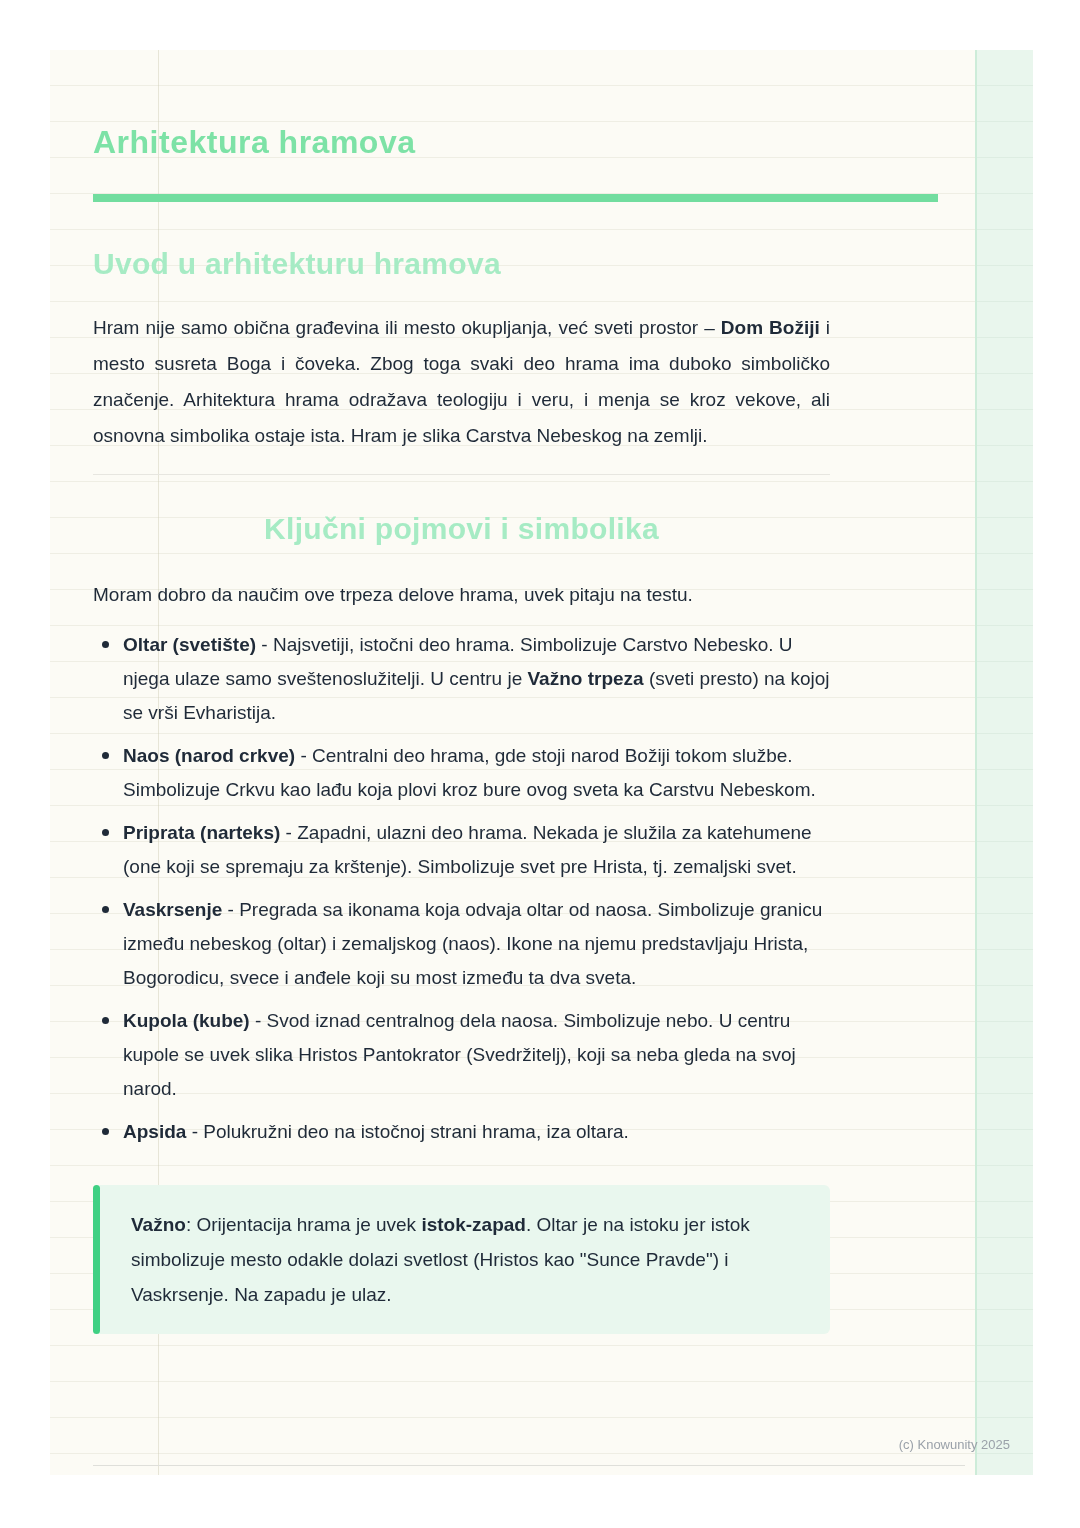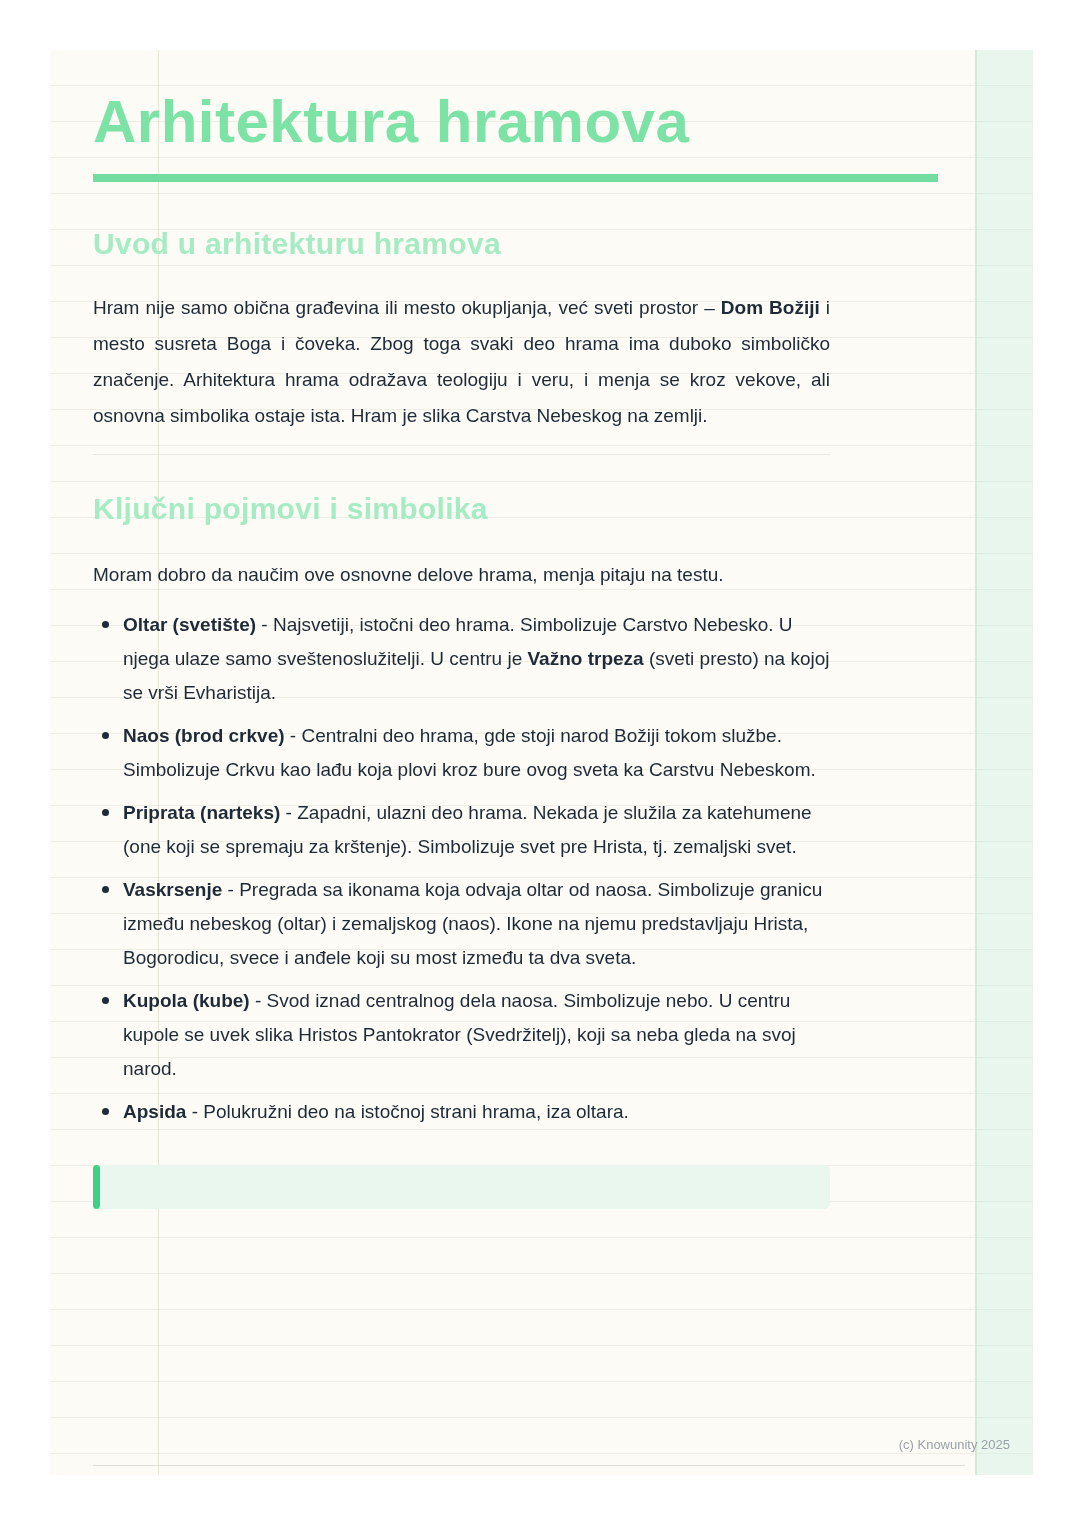--- a/index.html
+++ b/index.html
@@ -39,42 +39,42 @@
       #e9f6ed;
   }
   .content {
     position: relative;
     margin-left: 43px;
     width: 737px;
     color: #1f2a38;
     font-size: 19px;
   }
   h1 {
-    margin: 44px 0 0 0;
-    font-size: 60px;
+    margin: 64px 0 0 0;
+    font-size: 32px;
     line-height: 56px;
     font-weight: bold;
     color: #7de2a6;
     letter-spacing: 0.5px;
   }
   .title-bar {
     margin-top: 24px;
     width: 845px;
     height: 8px;
     background: #72dd9f;
   }
   h2 {
     margin: 46px 0 0 0;
     font-size: 30px;
     line-height: 32px;
     font-weight: bold;
     color: #a6ebc4;
     letter-spacing: 0.3px;
   }
-  h2.second { margin-top: 38px; }
+  h2.second { margin-top: 38px; text-align: center; }
   .para {
     margin: 30px 0 0 0;
     line-height: 36px;
   }
   .justify { text-align: justify; }
   .divider {
     margin: 20px 0 0 0;
     border: none;
     border-top: 1px solid #e7e6e0;
     width: 737px;
@@ -146,30 +146,30 @@
     <div class="content">
       <h1>Arhitektura hramova</h1>
       <div class="title-bar"></div>
 
       <h2>Uvod u arhitekturu hramova</h2>
       <p class="para justify"><span>Hram nije samo obična građevina ili mesto okupljanja, već sveti prostor – </span><b>Dom Božiji</b><span> i mesto susreta Boga i čoveka. Zbog toga svaki deo hrama ima duboko simboličko značenje. Arhitektura hrama odražava teologiju i veru, i menja se kroz vekove, ali osnovna simbolika ostaje ista. Hram je slika Carstva Nebeskog na zemlji.</span></p>
 
       <hr class="divider">
 
       <h2 class="second">Ključni pojmovi i simbolika</h2>
-      <p class="para section-intro">Moram dobro da naučim ove osnovne delove hrama, menja pitaju na testu.</p>
+      <p class="para section-intro">Moram dobro da naučim ove trpeza delove hrama, uvek pitaju na testu.</p>
 
       <ul class="bullets">
         <li>
           <span class="dot"></span>
           <span class="li-text"><b>Oltar (svetište)</b><span> - Najsvetiji, istočni deo hrama. Simbolizuje Carstvo Nebesko. U njega ulaze samo sveštenoslužitelji. U centru je </span><b>Važno trpeza</b><span> (sveti presto) na kojoj se vrši Evharistija.</span></span>
         </li>
         <li>
           <span class="dot"></span>
-          <span class="li-text"><b>Naos (brod crkve)</b><span> - Centralni deo hrama, gde stoji narod Božiji tokom službe. Simbolizuje Crkvu kao lađu koja plovi kroz bure ovog sveta ka Carstvu Nebeskom.</span></span>
+          <span class="li-text"><b>Naos (narod crkve)</b><span> - Centralni deo hrama, gde stoji narod Božiji tokom službe. Simbolizuje Crkvu kao lađu koja plovi kroz bure ovog sveta ka Carstvu Nebeskom.</span></span>
         </li>
         <li>
           <span class="dot"></span>
           <span class="li-text"><b>Priprata (narteks)</b><span> - Zapadni, ulazni deo hrama. Nekada je služila za katehumene (one koji se spremaju za krštenje). Simbolizuje svet pre Hrista, tj. zemaljski svet.</span></span>
         </li>
         <li>
           <span class="dot"></span>
           <span class="li-text"><b>Vaskrsenje</b><span> - Pregrada sa ikonama koja odvaja oltar od naosa. Simbolizuje granicu između nebeskog (oltar) i zemaljskog (naos). Ikone na njemu predstavljaju Hrista, Bogorodicu, svece i anđele koji su most između ta dva sveta.</span></span>
         </li>
         <li>
@@ -177,19 +177,20 @@
           <span class="li-text"><b>Kupola (kube)</b><span> - Svod iznad centralnog dela naosa. Simbolizuje nebo. U centru kupole se uvek slika Hristos Pantokrator (Svedržitelj), koji sa neba gleda na svoj narod.</span></span>
         </li>
         <li>
           <span class="dot"></span>
           <span class="li-text"><b>Apsida</b><span> - Polukružni deo na istočnoj strani hrama, iza oltara.</span></span>
         </li>
       </ul>
 
       <div class="callout">
         <div class="callout-bar"></div>
+        <p class="callout-text"><b>Važno</b><span>: Orijentacija hrama je uvek </span><b>istok-zapad</b><span>. Oltar je na istoku jer istok simbolizuje mesto odakle dolazi svetlost (Hristos kao "Sunce Pravde") i Vaskrsenje. Na zapadu je ulaz.</span></p>
       </div>
     </div>
 
     <div class="footer">(c) Knowunity 2025</div>
     <div class="bottom-line"></div>
   </div>
 </div>
 
 </body></html>

